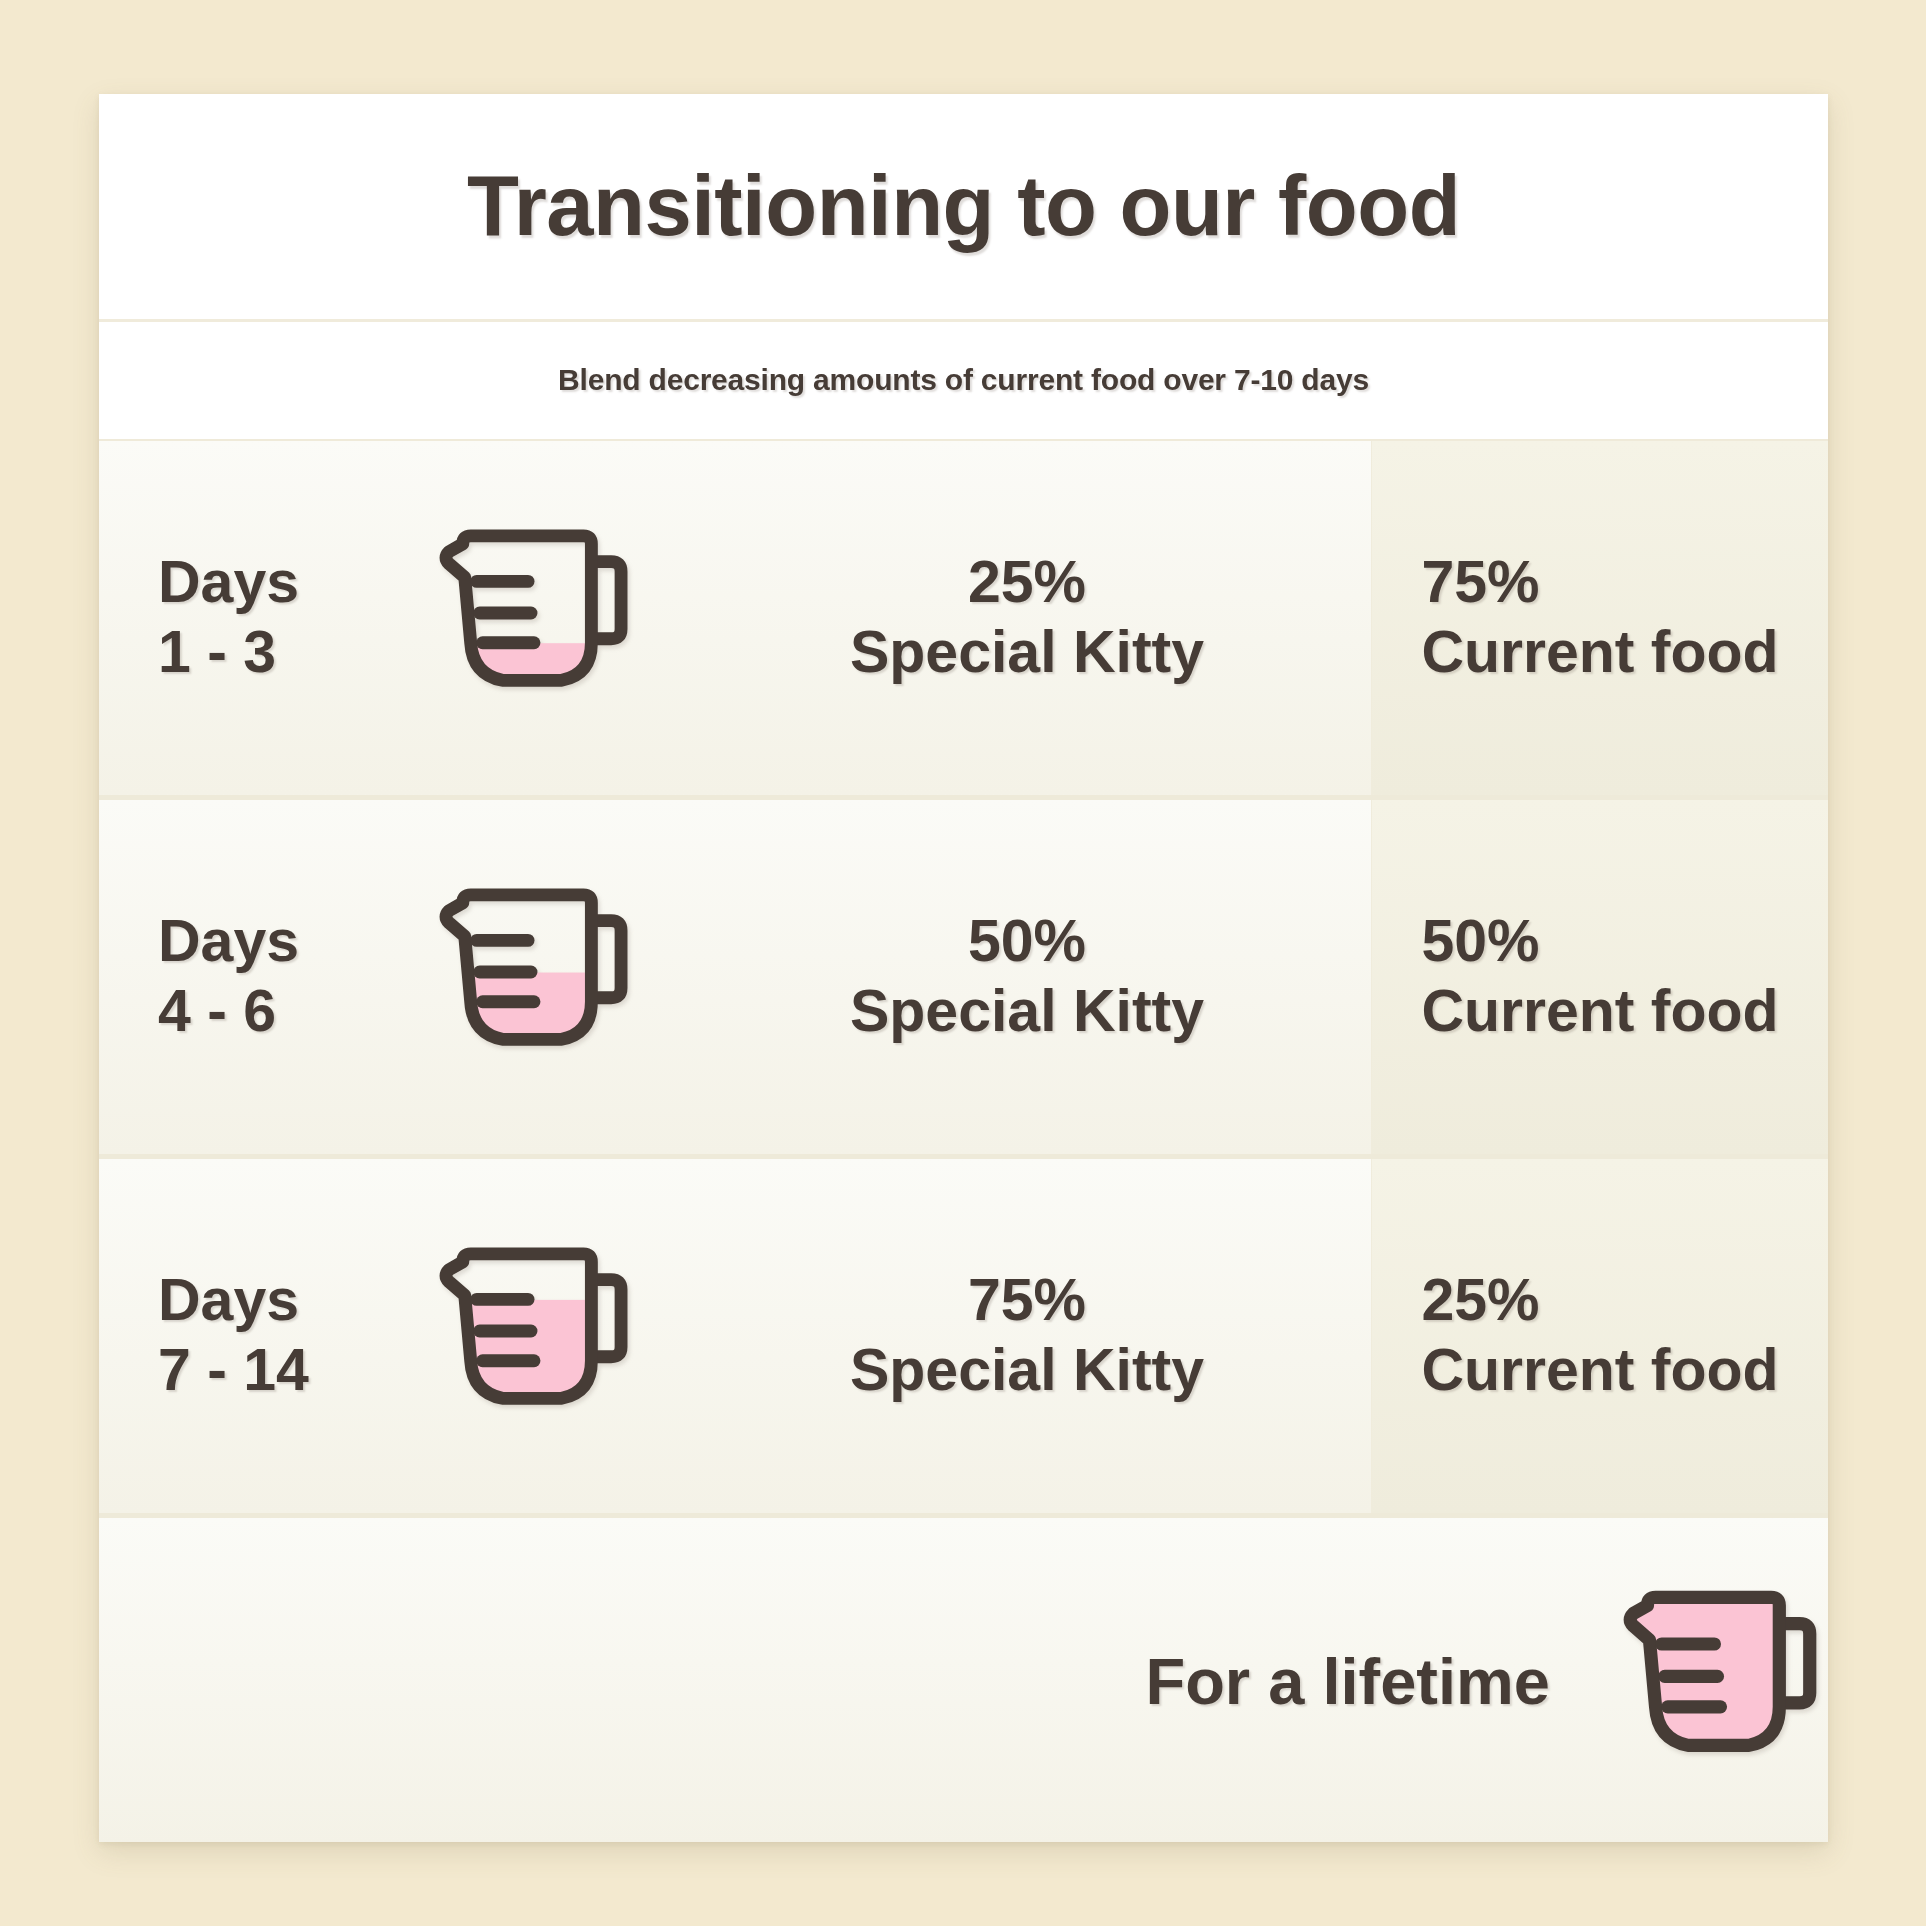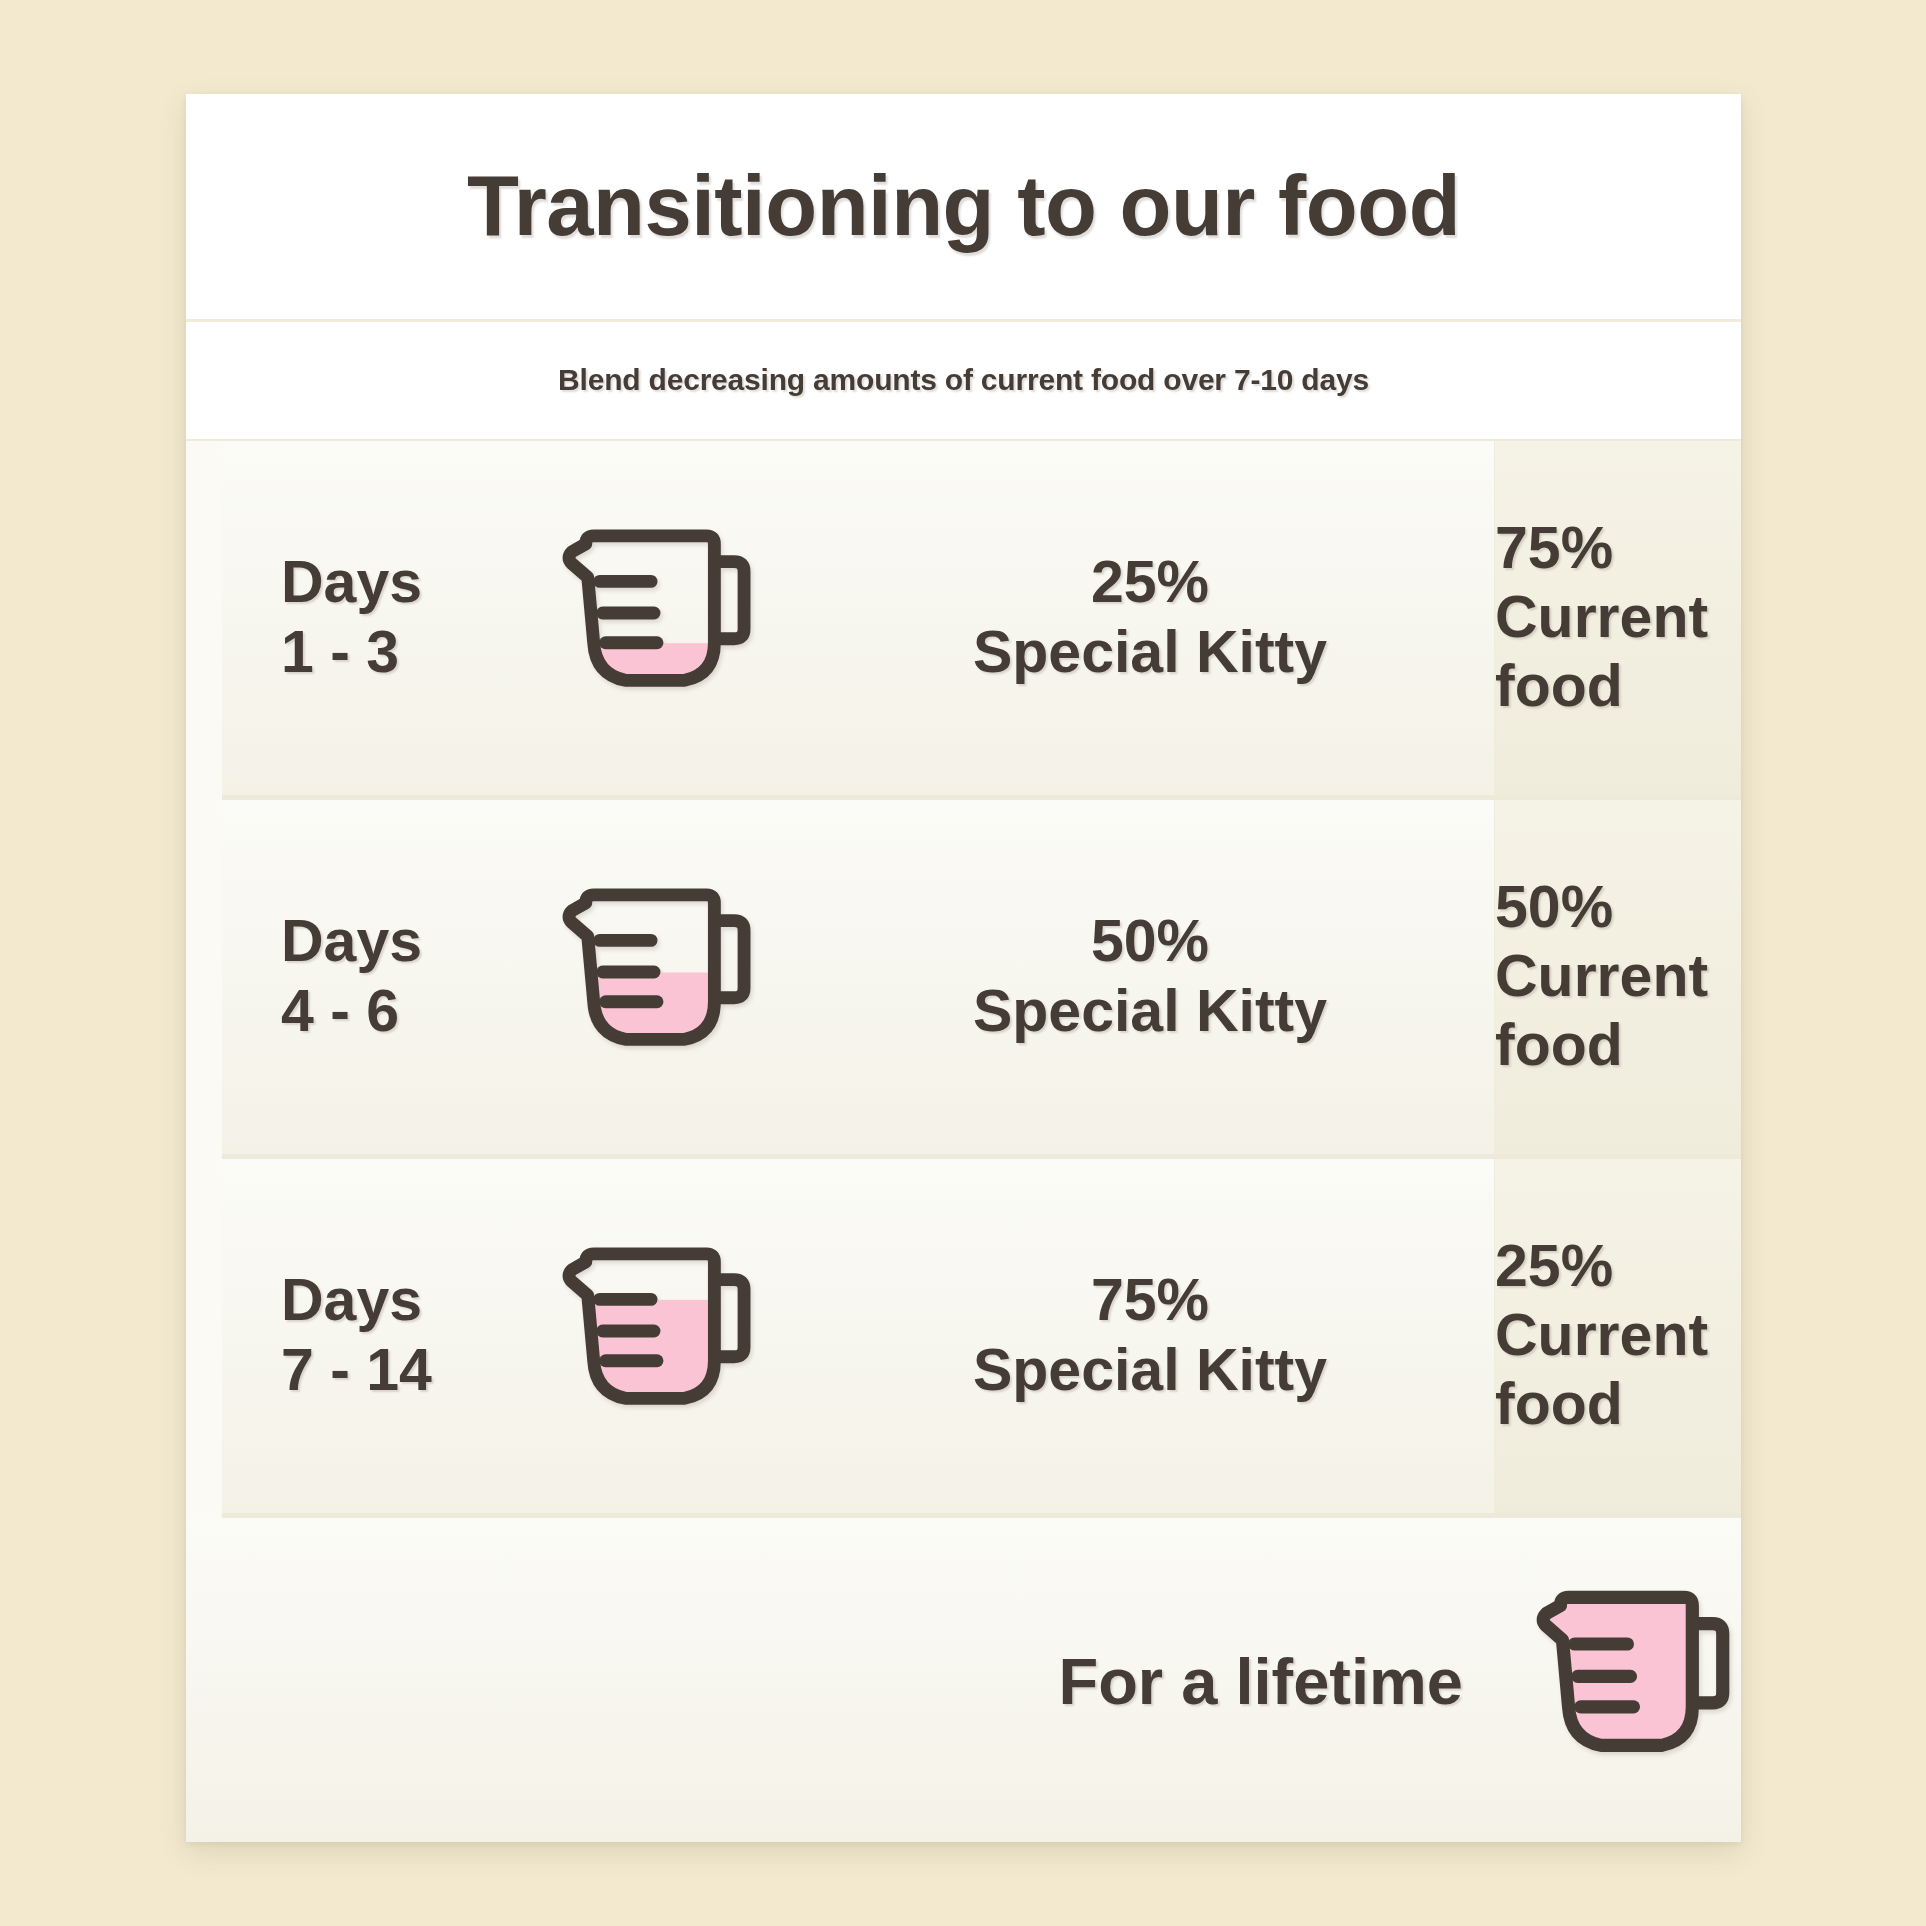--- a/index.html
+++ b/index.html
@@ -13,21 +13,21 @@
   body {
     background: #f3e9cf;
     font-family: "Liberation Sans", sans-serif;
     display: flex;
     align-items: center;
     justify-content: center;
   }
 
   #card {
     position: relative;
-    width: 1555px;
+    width: 1729px;
     height: 1748px;
     margin-top: 8px;
     background: #fbfaf5;
     box-shadow: 0 10px 26px rgba(120,105,70,0.16),
                 0 2px 6px rgba(120,105,70,0.10);
     display: flex;
     flex-direction: column;
     overflow: hidden;
   }
 
@@ -70,21 +70,20 @@
 
   
   .rows { flex: none; }
 
   .step-row {
     position: relative;
     height: 359px;
     display: flex;
     border-bottom: 5px solid #eeead9;
     background: linear-gradient(180deg,#fbfbf7 0%,#f4f2e7 100%);
-    margin-left: 36px;
   }
 
   .col-left {
     width: 1272px;
     display: flex;
     align-items: center;
     background: linear-gradient(180deg,#fbfbf7 0%,#f4f2e7 100%);
   }
   .col-right {
     flex: 1;

